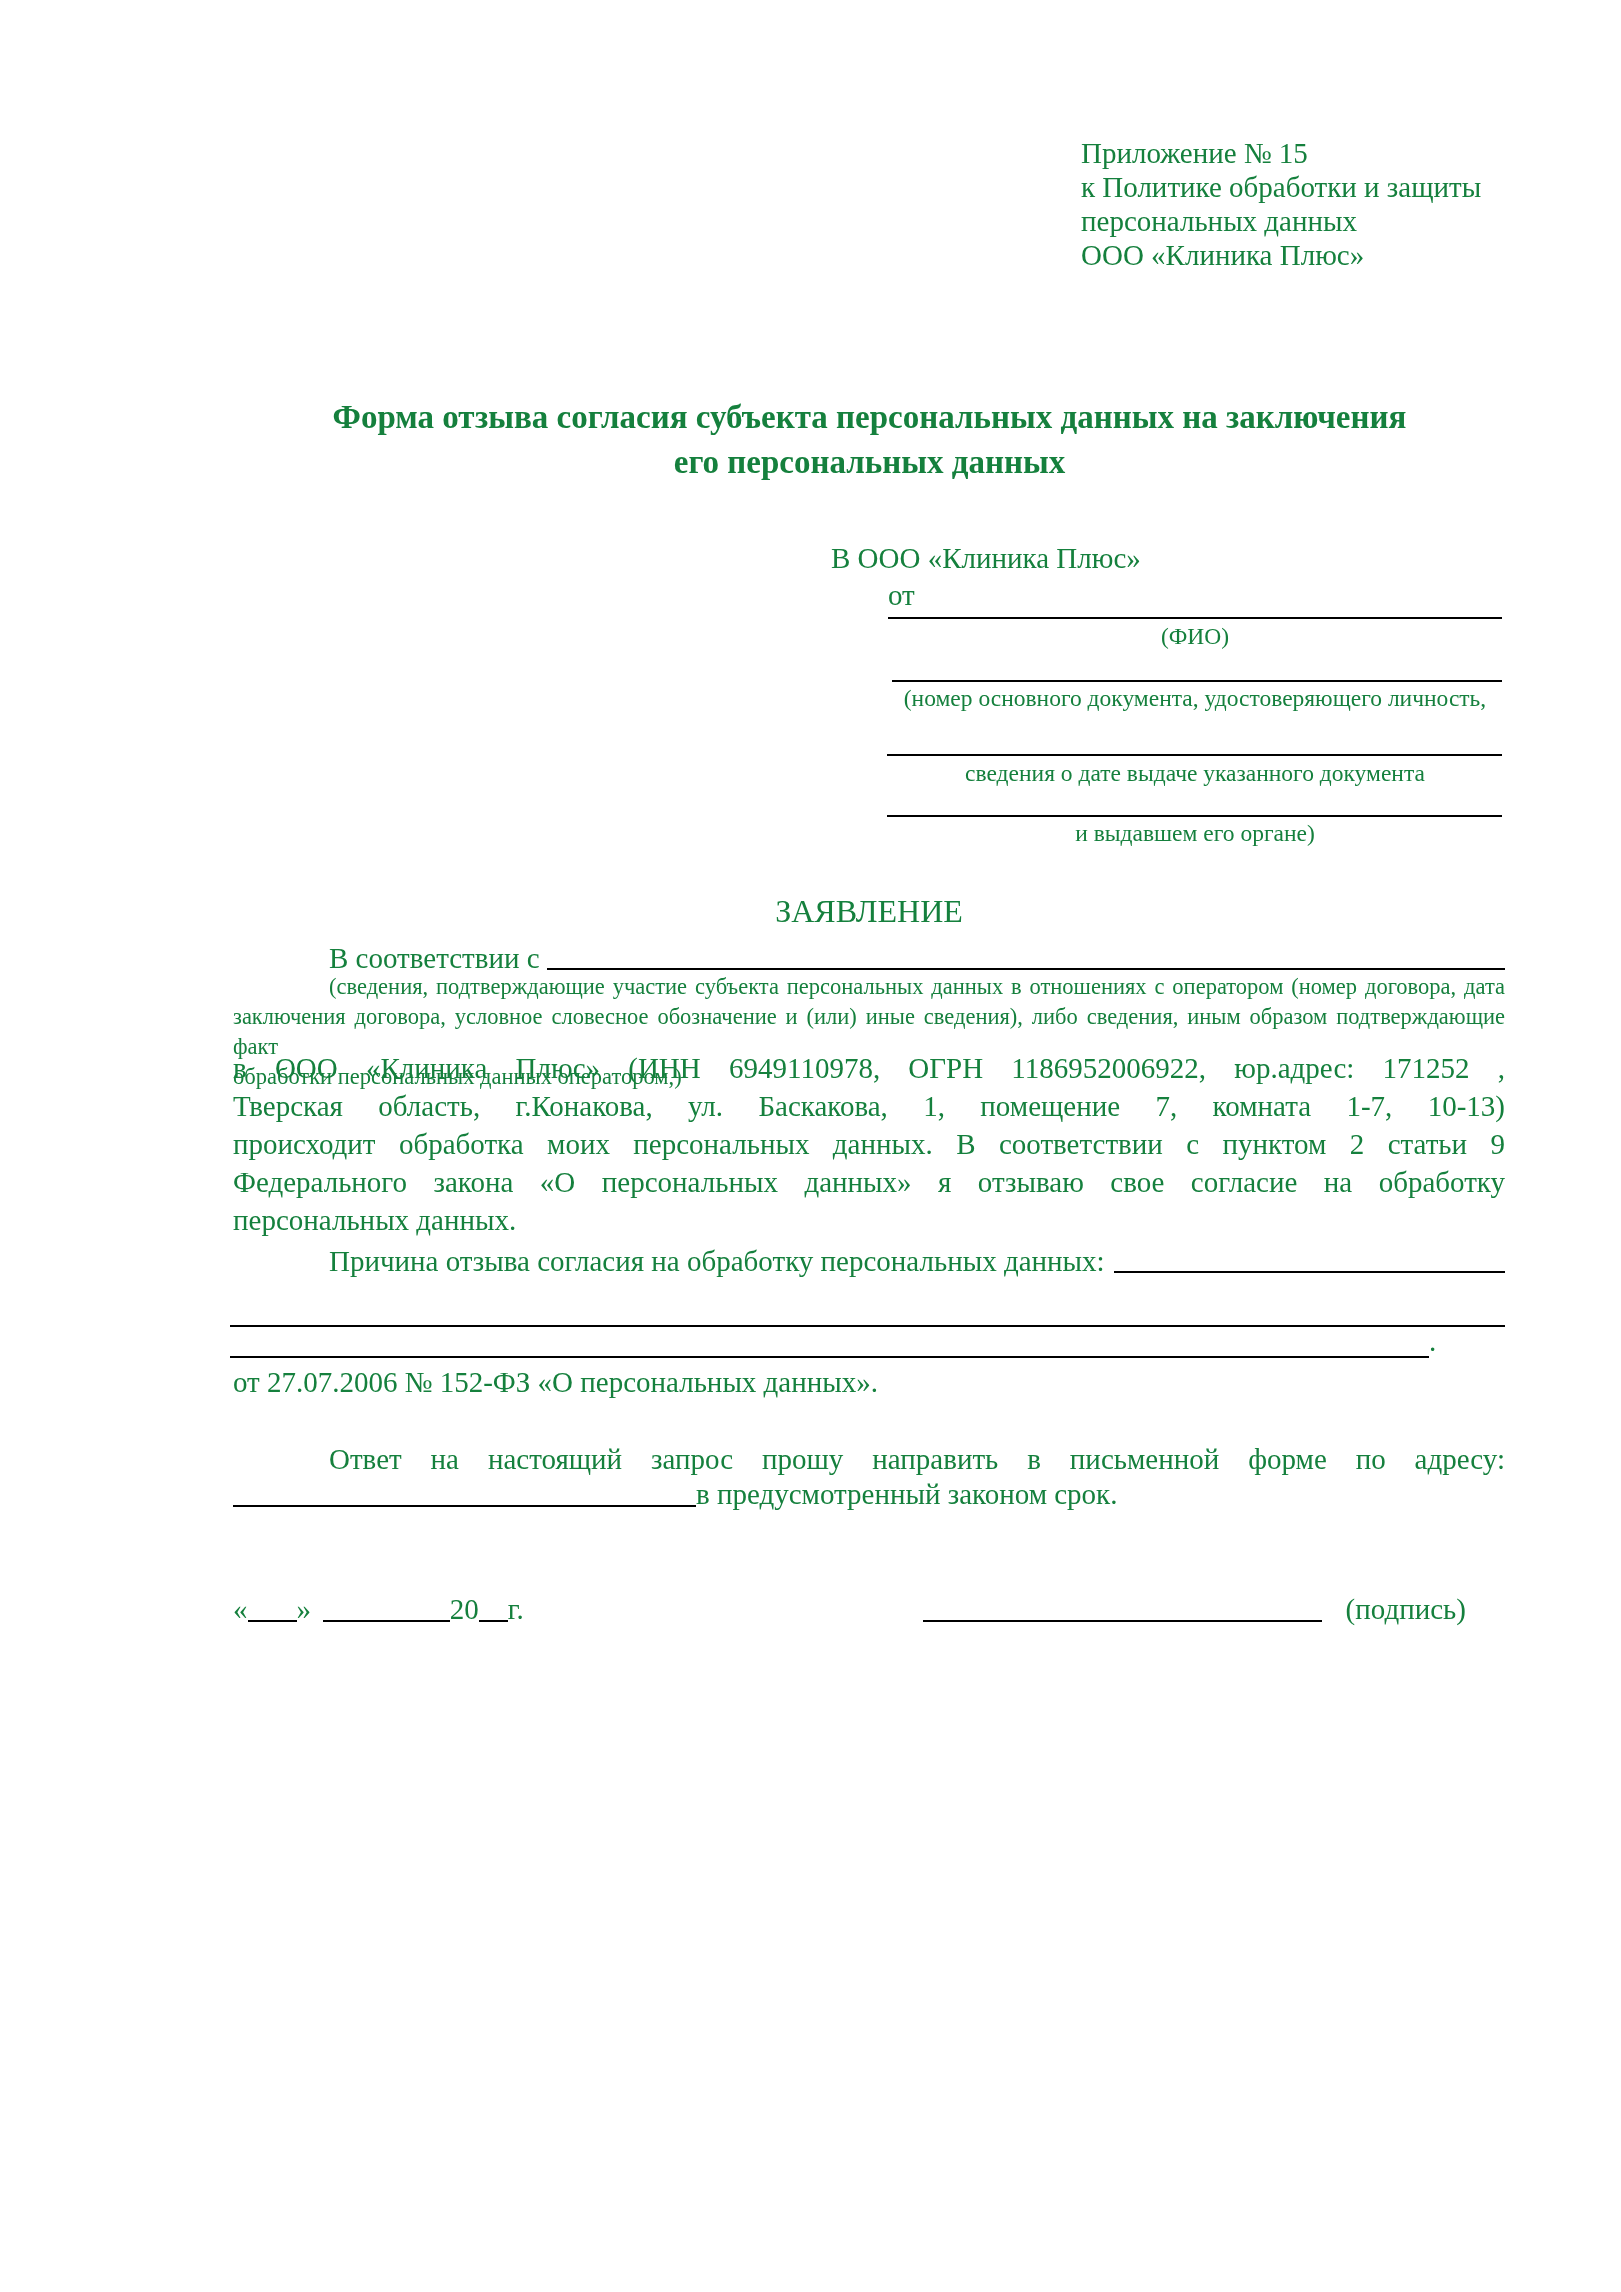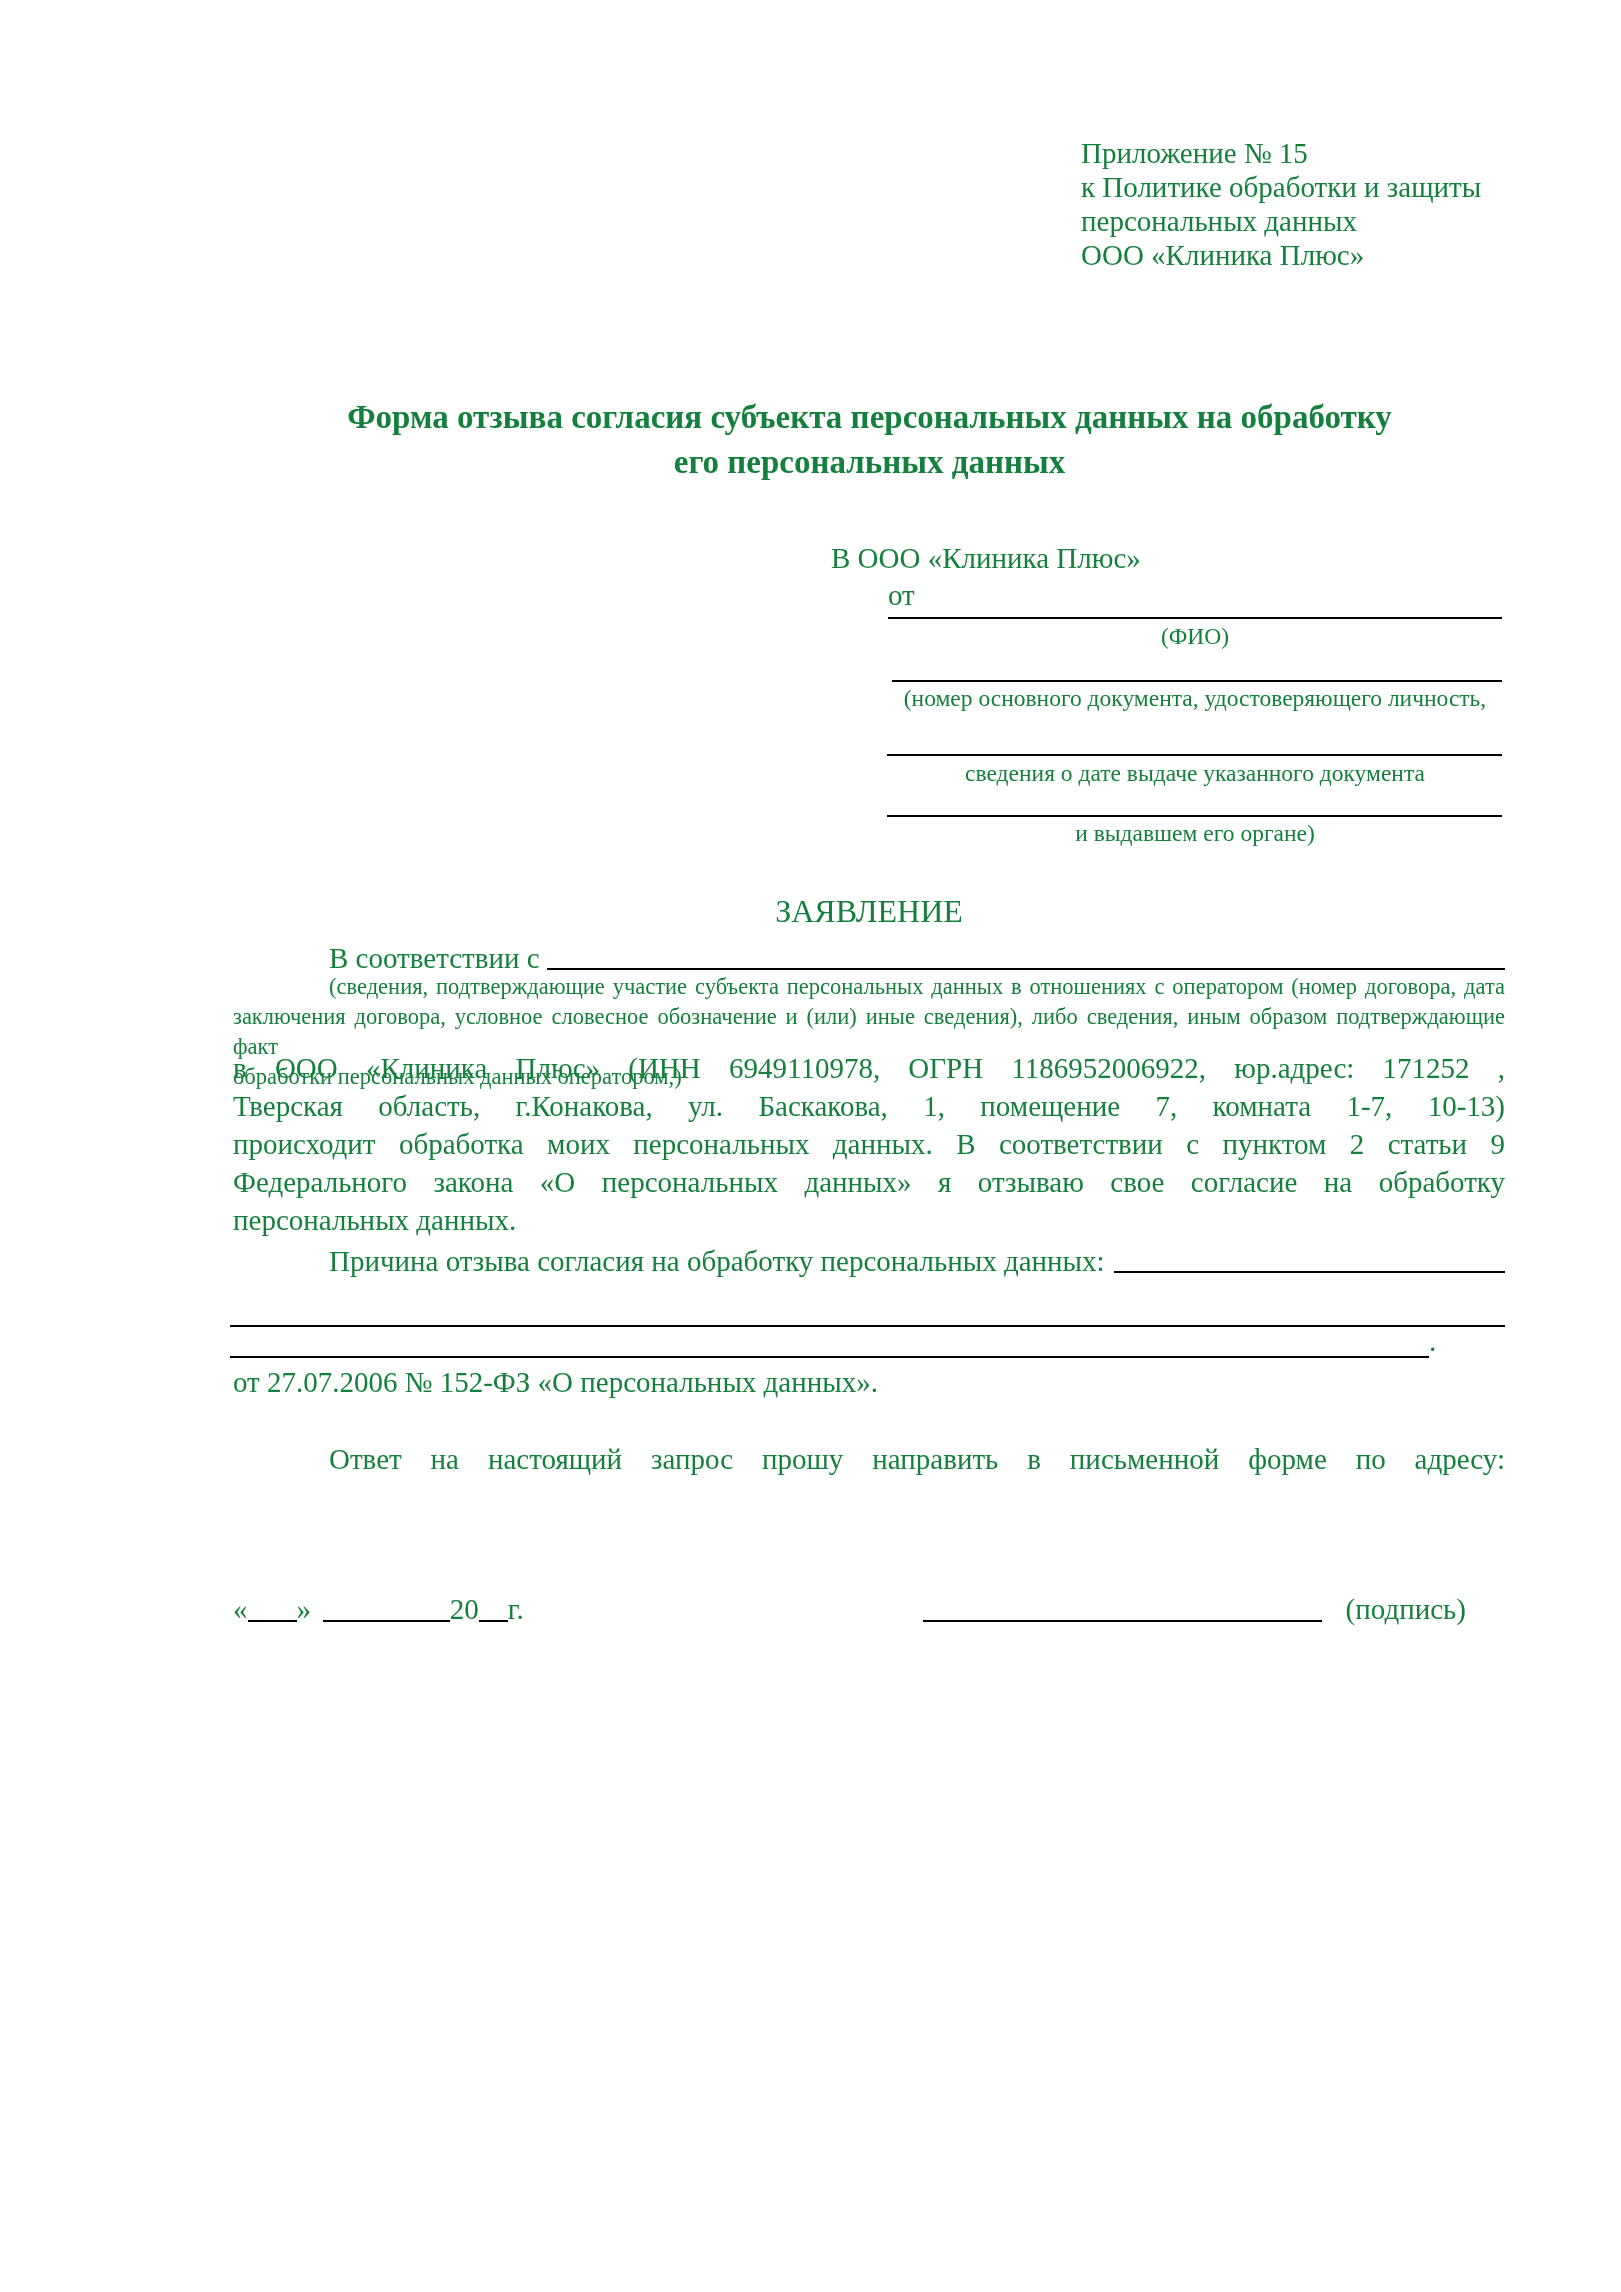--- a/index.html
+++ b/index.html
@@ -72,21 +72,21 @@
 <div class="page">
 
   <div class="abs hdr">
     <div>Приложение № 15</div>
     <div>к Политике обработки и защиты</div>
     <div>персональных данных</div>
     <div>ООО «Клиника Плюс»</div>
   </div>
 
   <div class="abs title">
-    <div>Форма отзыва согласия субъекта персональных данных на обработку</div>
+    <div>Форма отзыва согласия субъекта персональных данных на заключения</div>
     <div>его персональных данных</div>
   </div>
 
   <div class="abs body-size" style="left:831px; top:542px;">В ООО «Клиника Плюс»</div>
   <div class="abs body-size" style="left:888px; top:579px;">от</div>
 
   <div class="rule" style="left:888px; top:617px; width:614px;"></div>
   <div class="cap" style="left:888px; top:624px; width:614px;">(ФИО)</div>
 
   <div class="rule" style="left:892px; top:680px; width:610px;"></div>
@@ -129,20 +129,24 @@
   <div class="abs row blank-row-2">
     <span class="fill"></span>
     <span>.</span>
   </div>
 
   <div class="abs confirm">
     <div>от 27.07.2006 № 152-ФЗ «О персональных данных».</div>
   </div>
 
   <div class="abs just ind reply1">Ответ на настоящий запрос прошу направить в письменной форме по адресу:</div>
+  <div class="abs row reply2">
+    <span class="fill"></span>
+    <span>в предусмотренный законом срок.</span>
+  </div>
 
   <div class="abs row footer-row">
     <span class="date-part">
       <span>«</span>
       <span class="fill f-day"></span>
       <span>»</span>
       <span class="fill f-month"></span>
       <span>20</span>
       <span class="fill f-year"></span>
       <span>г.</span>

